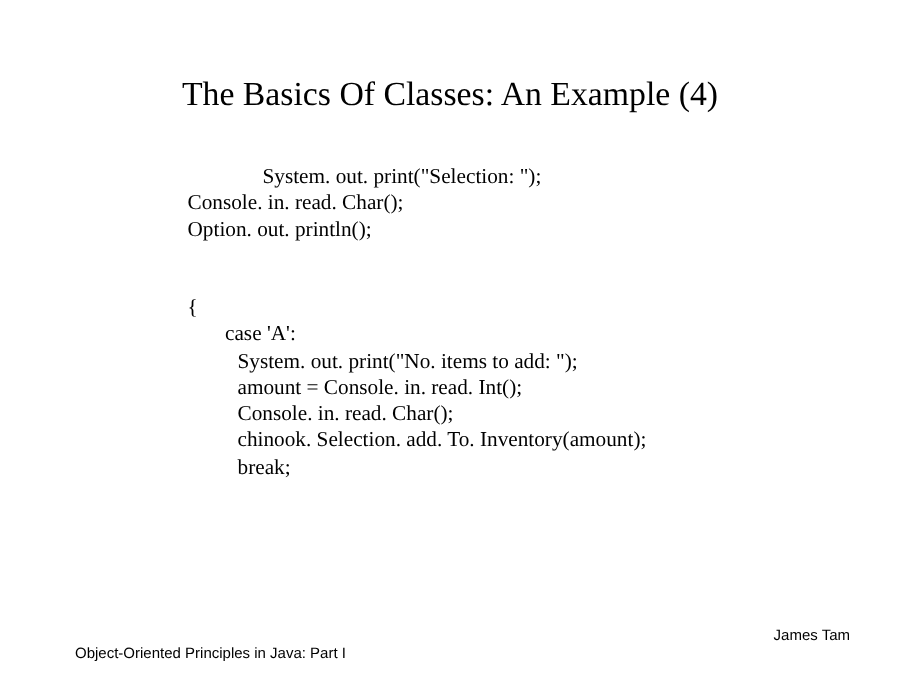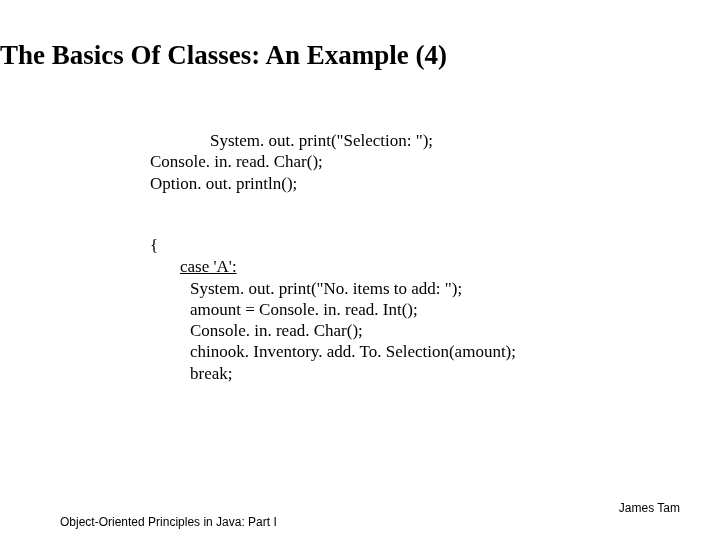--- a/index.html
+++ b/index.html
@@ -7,43 +7,43 @@
       width: 720px;
       height: 540px;
       background: #fff;
       font-family: "Times New Roman", Times, serif;
       color: #000;
       position: relative;
       overflow: hidden;
     }
     .title {
       font-size: 27px;
-      text-align: left;
-      padding-top: 40px;
-      font-weight: bold;
+      text-align: center;
+      padding-top: 60px;
+      font-weight: normal;
     }
     .code-block {
       position: absolute;
       top: 130px;
       left: 150px;
       font-size: 17px;
       line-height: 1.25;
     }
     .code-line { white-space: pre; }
     .indent1 { padding-left: 60px; }
     .switch-block {
       position: absolute;
       top: 235px;
       left: 150px;
       font-size: 17px;
       line-height: 1.25;
     }
     .switch-head { padding-left: 85px; }
     .brace { padding-left: 0; }
-    .case-body { padding-left: 30px; text-decoration: underline; }
+    .case-body { padding-left: 30px; }
     .case-body2 { padding-left: 40px; }
     .footer-left {
       position: absolute;
       bottom: 11px;
       left: 60px;
       font-family: Arial, Helvetica, sans-serif;
       font-size: 12px;
     }
     .footer-right {
       position: absolute;
@@ -63,18 +63,18 @@
   <div class="code-line">Console. in. read. Char();</div>
   <div class="code-line">Option. out. println();</div>
 </div>
 
 <div class="switch-block">
   <div class="code-line brace">{</div>
   <div class="code-line case-body">case 'A':</div>
   <div class="code-line case-body2">System. out. print("No. items to add: ");</div>
   <div class="code-line case-body2">amount = Console. in. read. Int();</div>
   <div class="code-line case-body2">Console. in. read. Char();</div>
-  <div class="code-line case-body2">chinook. Inventory. add. To. Selection(amount);</div>
+  <div class="code-line case-body2">chinook. Selection. add. To. Inventory(amount);</div>
   <div class="code-line case-body2">break;</div>
 </div>
 
 <div class="footer-left">Object-Oriented Principles in Java: Part I</div>
 <div class="footer-right">James Tam</div>
 
 </body></html>

